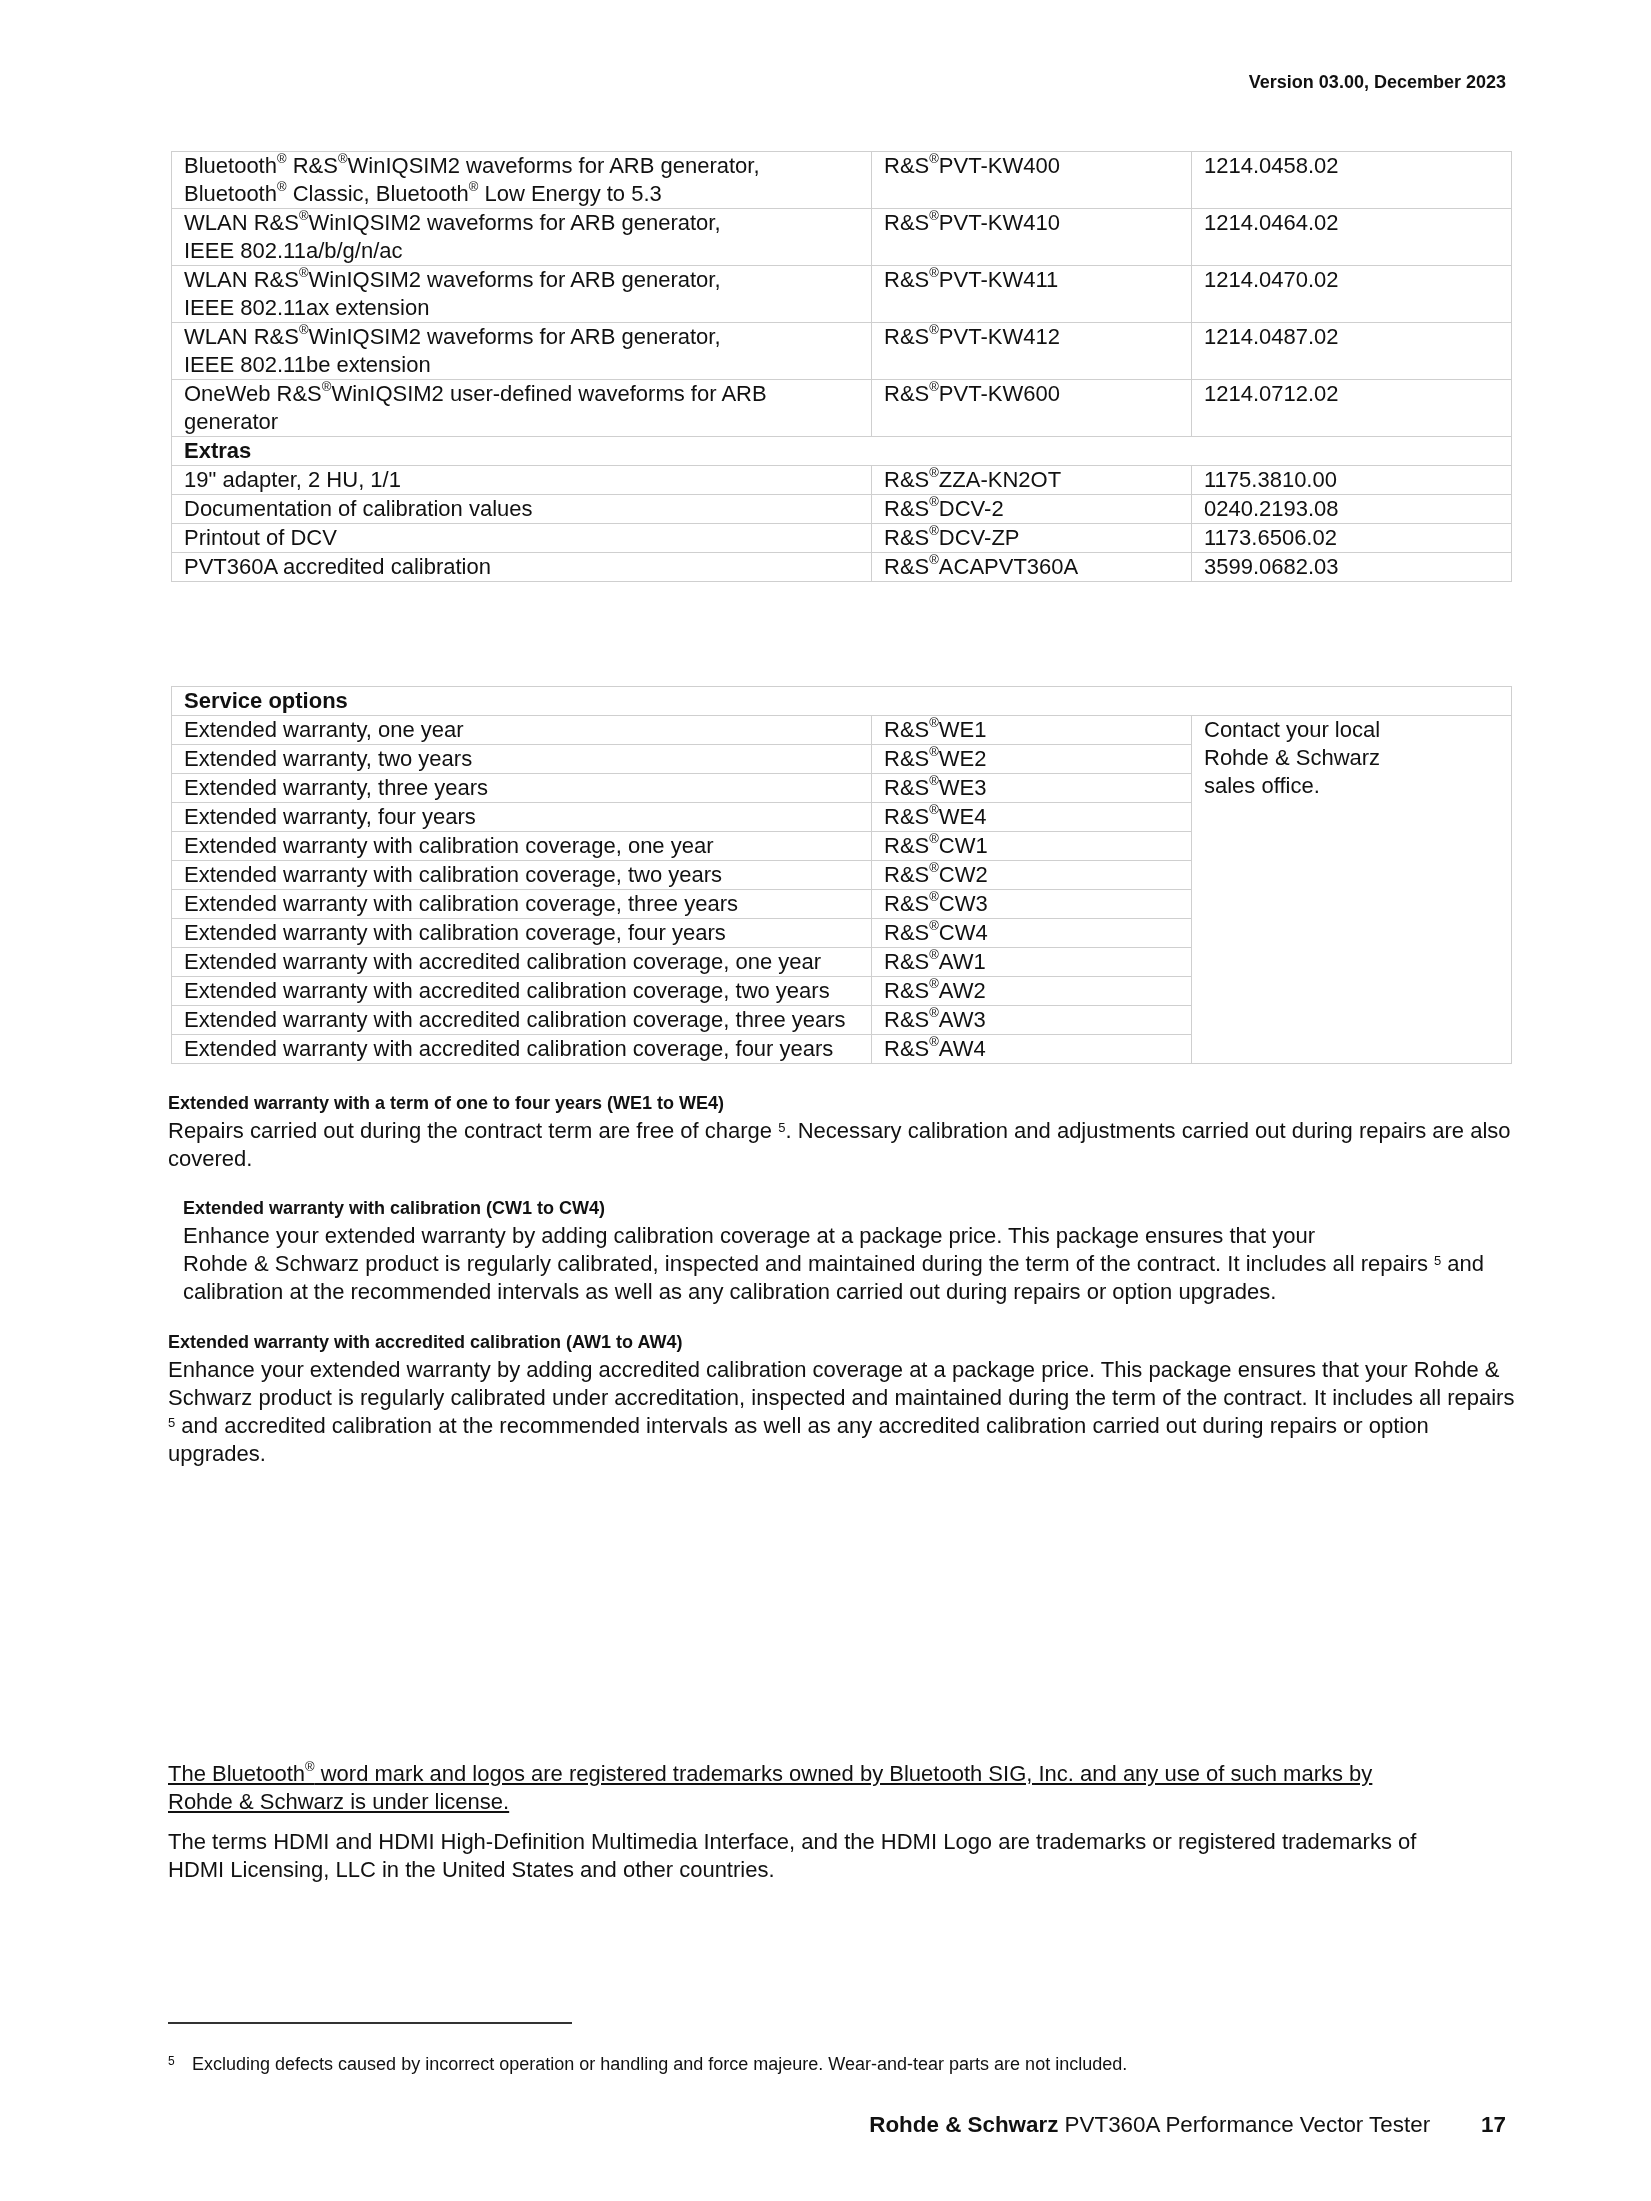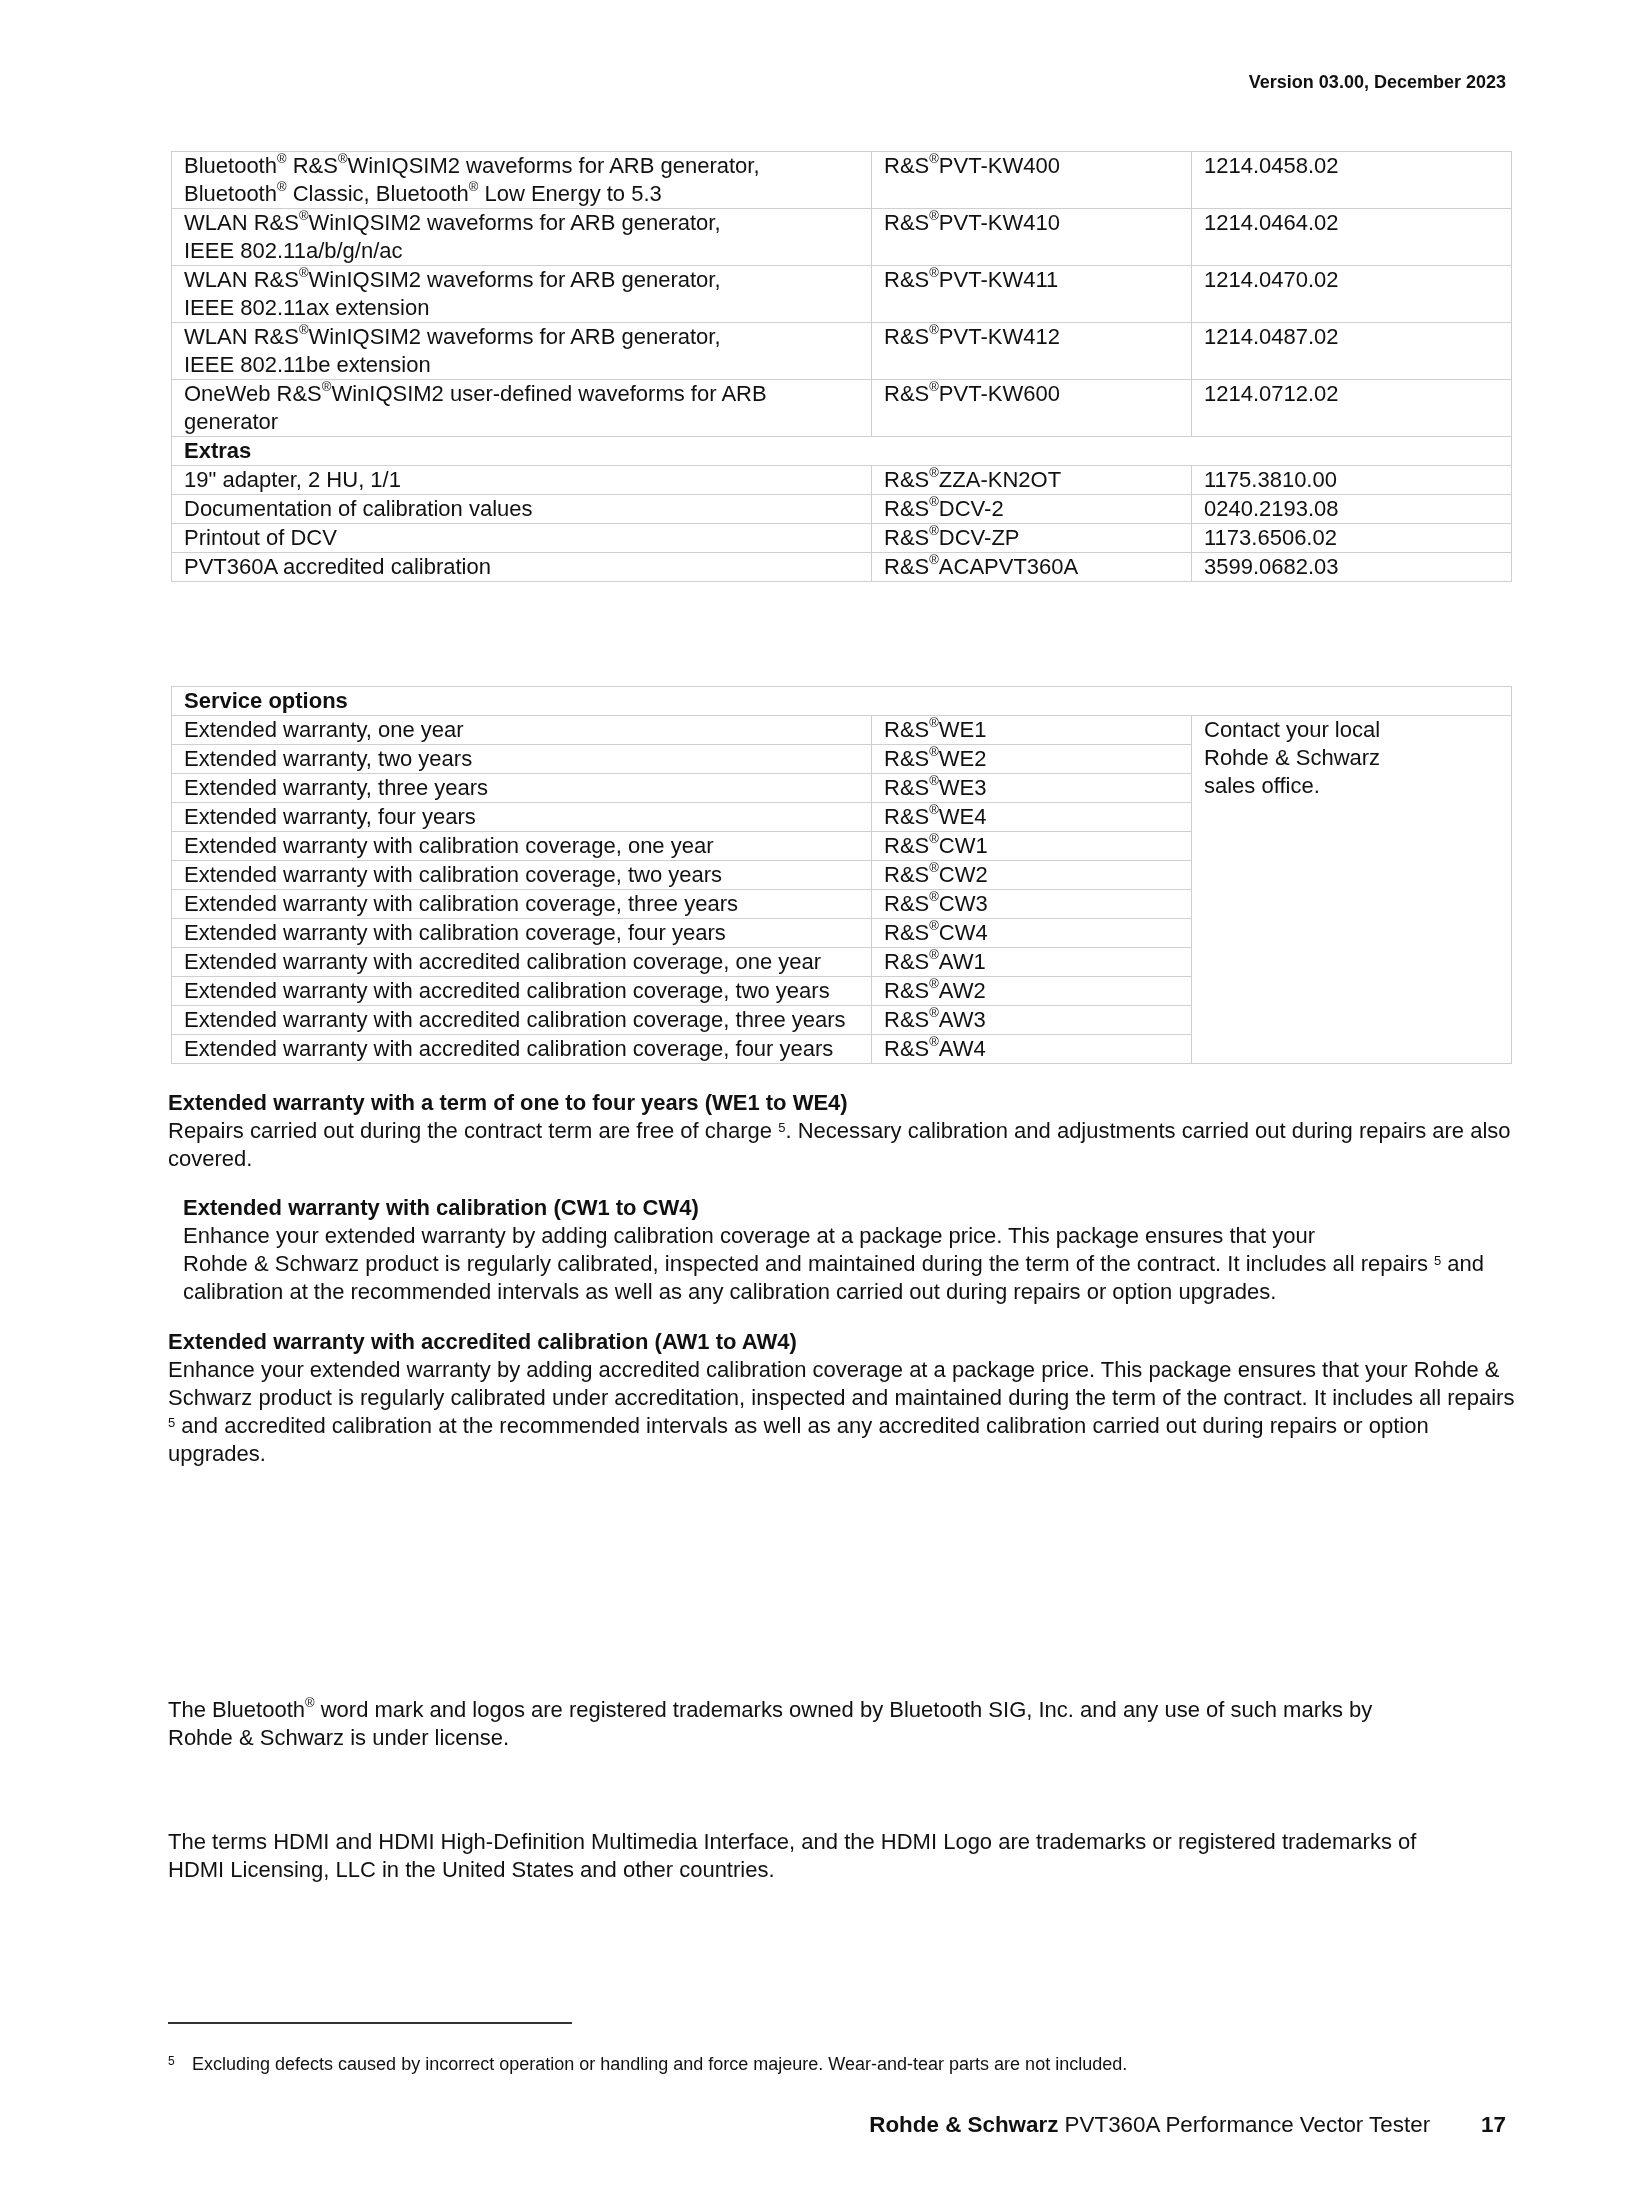--- a/index.html
+++ b/index.html
@@ -9,25 +9,25 @@
   table.opt { position:absolute; left:171px; width:1340px; border-collapse:collapse; table-layout:fixed; font-size:22px; line-height:28px; }
   table.opt td { border:1.7px solid #cfcfcf; padding:0 12px; vertical-align:top; }
   table.opt col.c1 { width:700px; }
   table.opt col.c2 { width:320px; }
   table.opt col.c3 { width:320px; }
   #t1 { top:151px; }
   #t2 { top:686px; }
   td.sec { font-weight:bold; }
   sup.r { font-size:13px; vertical-align:top; line-height:17px; position:relative; top:-1.7px; }
   .textblock { position:absolute; left:168px; width:1351px; font-size:22px; line-height:28px; }
-  .textblock h3 { margin:0; font-size:22px; font-weight:bold; }
+  .textblock h3 { margin:0; font-size:18px; font-weight:bold; }
   .textblock p { margin:0; }
   sup.fn { font-size:13px; vertical-align:top; position:relative; top:-3.4px; }
   #b1 { top:1089px; } #b2 { top:1194px;margin-left:15px; } #b3 { top:1328px; }
-  #tm1 { top:1696px; } #tm2 { top:1828px; }
+  #tm1 { top:1760px;text-decoration:underline; } #tm2 { top:1828px; }
   .fnrule { position:absolute; left:168px; top:2022px; width:404px; height:1.7px; background:#333; }
   .footnote { position:absolute; left:168px; top:2054px; font-size:18px; }
   .footnote .num { display:inline-block; width:24px; font-size:12px; vertical-align:top; }
   .footer { position:absolute; top:2112px; right:146px; font-size:22.4px; }
   .footer b { font-weight:bold; }
   .footer .page { font-weight:bold; margin-left:51px; }
 </style>
 </head>
 <body>
 

